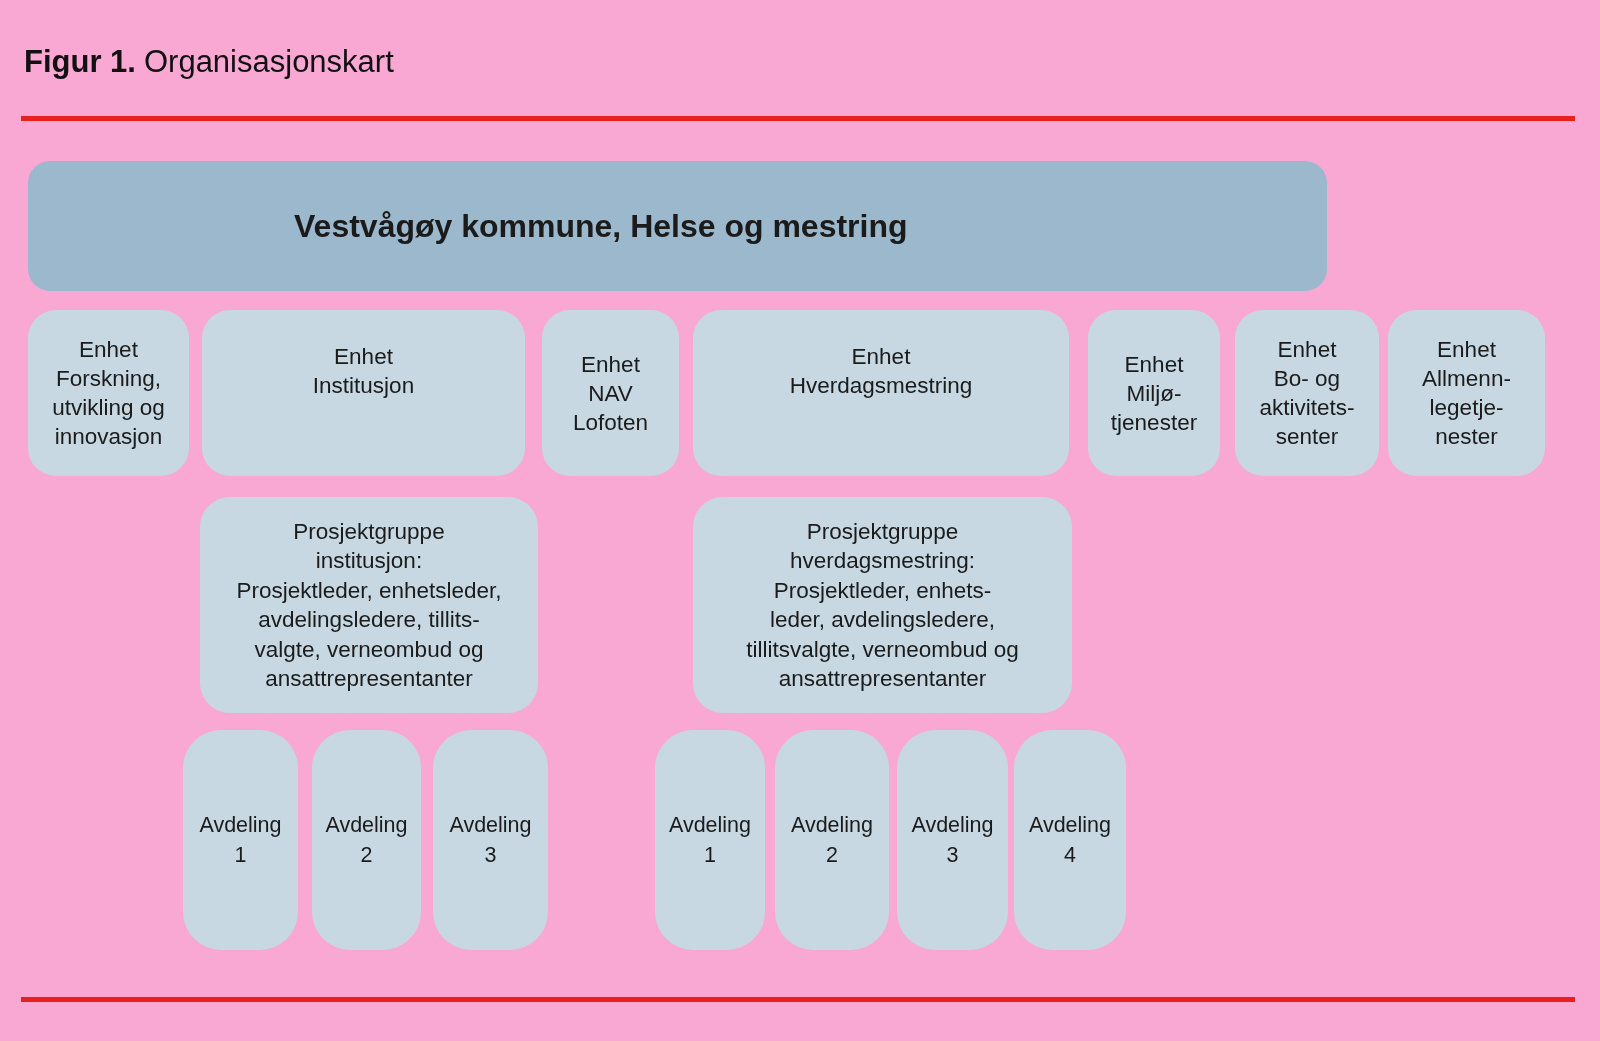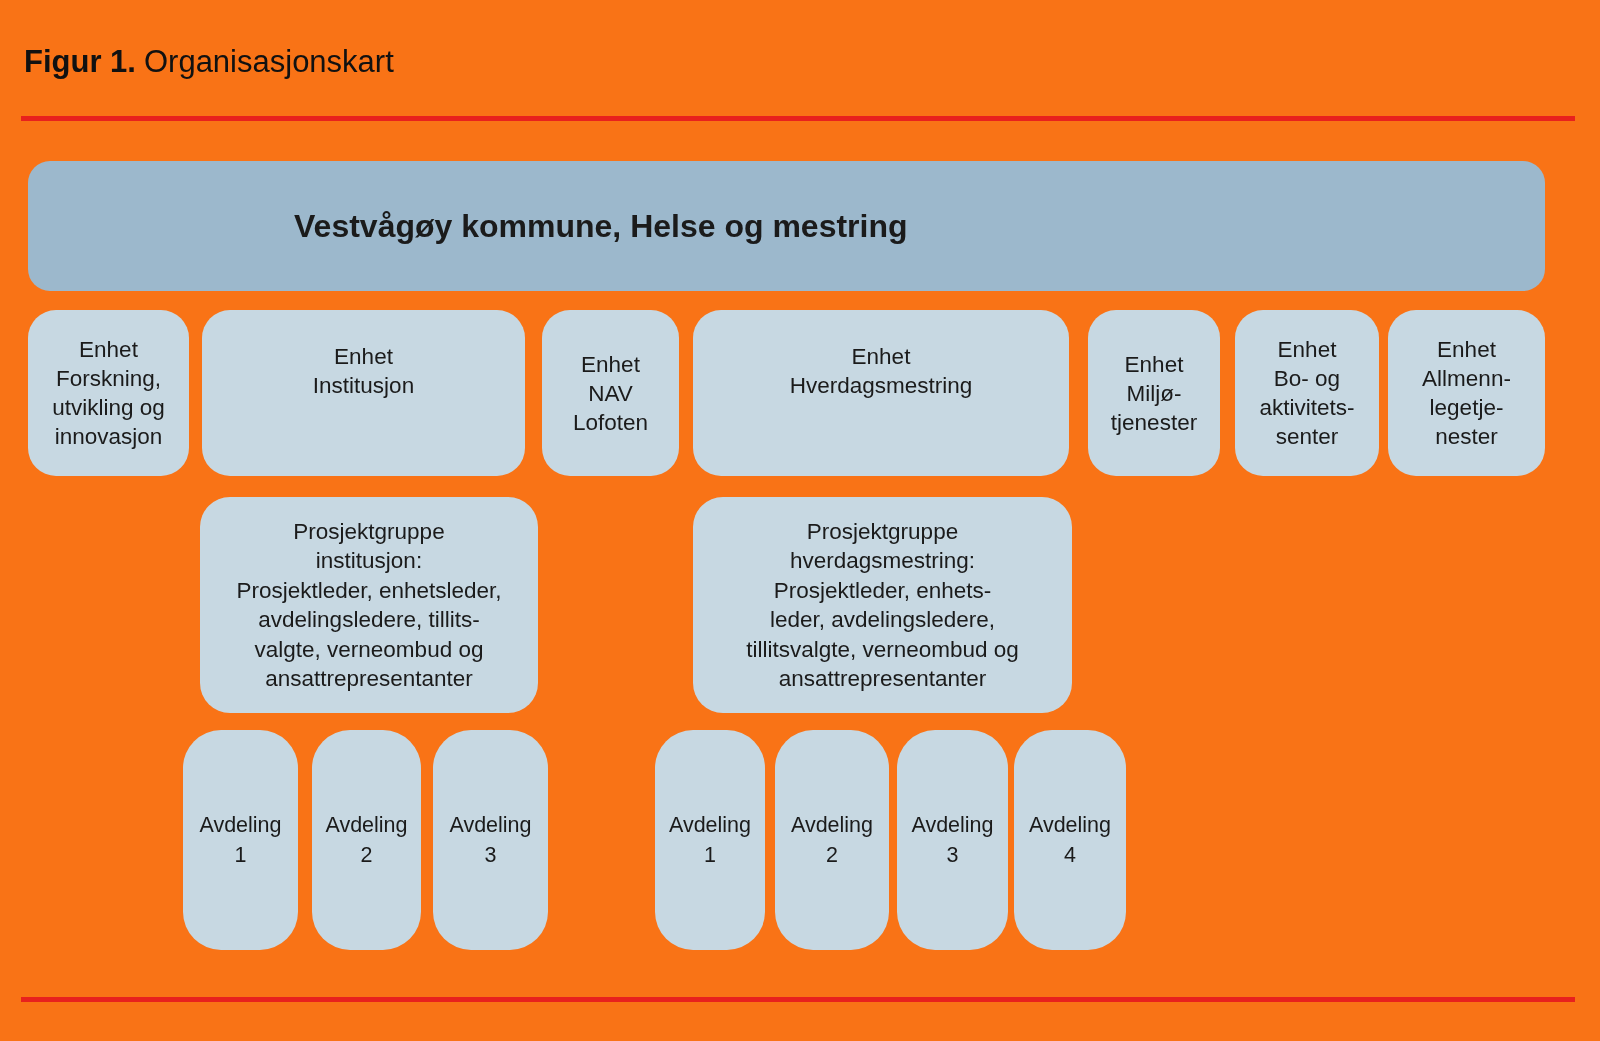--- a/index.html
+++ b/index.html
@@ -5,21 +5,21 @@
   html, body {
     margin: 0;
     padding: 0;
     background: #ffffff;
     font-family: "Liberation Sans", "DejaVu Sans", sans-serif;
   }
   .canvas {
     position: relative;
     width: 1600px;
     height: 1041px;
-    background: #f97316;
+    background: #f9a8d4;
     overflow: hidden;
   }
   .fig-title {
     position: absolute;
     left: 24px;
     top: 44px;
     font-size: 31px;
     color: #111111;
     white-space: nowrap;
   }
@@ -43,21 +43,21 @@
     align-items: center;
     justify-content: center;
     text-align: center;
     color: #1b1b1b;
     white-space: pre-line;
   }
 
   .root-box {
     left: 28px;
     top: 161px;
-    width: 1517px;
+    width: 1299px;
     height: 130px;
     background: #9cb8cc;
     border-radius: 22px;
     justify-content: flex-start;
     padding-left: 266px;
     font-size: 32px;
     font-weight: 700;
     text-align: left;
   }
 

